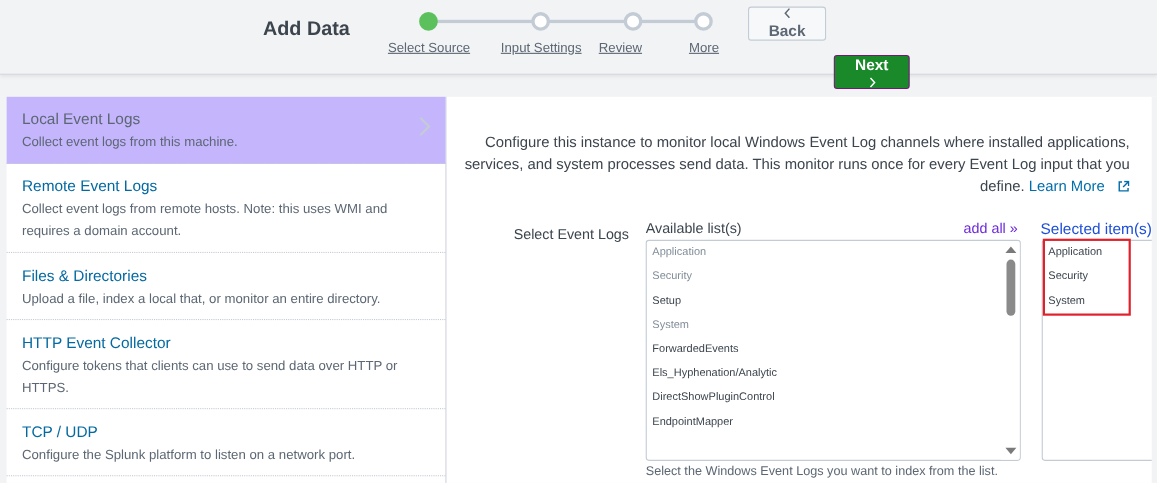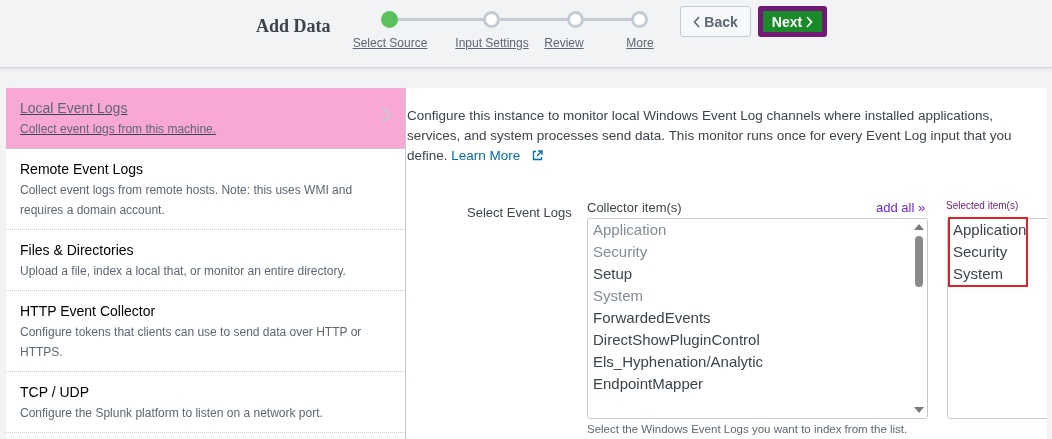--- a/index.html
+++ b/index.html
@@ -10,105 +10,105 @@
     color: #3c444d;
     position: relative;
   }
   .header {
     position: absolute; left: 0; top: 0; width: 1052px; height: 68px;
     background: #f2f3f5;
     border-bottom: 1px solid #d3d8de;
     box-shadow: 0 2px 3px rgba(0,0,0,0.06);
   }
   .page-title {
-    position: absolute; left: 256px; top: 16px;
-    font-size: 18px; font-weight: bold; color: #3c444d; font-family: Liberation Serif, serif;
+    position: absolute; left: 239px; top: 16px;
+    font-size: 18px; font-weight: bold; color: #3c444d;
   }
   .stepper { position: absolute; left: 380px; top: 10px; width: 270px; height: 50px; }
   .step-line {
     position: absolute; top: 8px; height: 3px; background: #c3cbd4;
   }
   .step-dot {
     position: absolute; top: 1px; width: 17px; height: 17px; border-radius: 50%;
     background: #fff; border: 3px solid #c3cbd4;
   }
   .step-dot.active { background: #5cc05c; border-color: #5cc05c; }
   .step-label {
     position: absolute; top: 26px; font-size: 12px; color: #5c6773;
     white-space: nowrap; transform: translateX(-50%); text-decoration: underline;
   }
   .btn {
     position: absolute; top: 6px; height: 31px; border-radius: 3px;
     font-size: 14px; font-weight: bold; display: flex; align-items: center;
-    justify-content: center; gap: 3px; cursor: pointer;
+    justify-content: center; gap: 3px; cursor: pointer; flex-direction: column;
   }
   .btn-back {
     left: 680px; width: 71px; background: #f7f8fa; border: 1px solid #c3cbd4; color: #5c6773;
   }
   .btn-next {
-    left: 758px; width: 69px; background: #1a8929; border: 5px solid #701a75; color: #fff;
+    left: 758px; width: 69px; background: #1a8929; border: 1px solid #701a75; color: #fff; margin-top: 44px;
   }
   .sidebar {
     position: absolute; left: 6px; top: 88px; width: 400px; height: 351px;
     background: #fff; border-right: 1px solid #c3cbd4;
   }
   .source-item {
     height: 61px; padding: 12px 14px 0 14px;
     border-bottom: 1px dotted #c3cbd4; position: relative; cursor: pointer;
   }
   .source-item.tall { height: 81px; }
-  .source-item.active { background: #f9a8d4; text-decoration: underline; }
-  .source-title { font-size: 14px; color: #000000; line-height: 16px; }
+  .source-item.active { background: #c4b5fd; }
+  .source-title { font-size: 14px; color: #0369a1; line-height: 16px; }
   .source-item.active .source-title { color: #5c6773; }
   .source-desc { font-size: 12px; color: #5c6773; line-height: 20px; margin-top: 3px; }
   .chevron {
     position: absolute; right: 12px; top: 18px; width: 14px; height: 14px;
   }
   .main {
     position: absolute; left: 406px; top: 88px; width: 646px; height: 351px; background: #fff;
   }
   .description {
-    position: absolute; left: 1px; top: 18px; width: 620px;
-    font-size: 13.5px; line-height: 20px; color: #3c444d;
+    position: absolute; left: 1px; top: 32px; width: 620px;
+    font-size: 13.5px; line-height: 20px; color: #3c444d; text-align: right;
   }
   .learn-more { color: #006eaa; cursor: pointer; }
   .ext-icon { display: inline-block; width: 11px; height: 11px; margin-left: 8px; vertical-align: -1px; }
   .field-label {
     position: absolute; left: 61px; top: 117px; font-size: 13px; color: #3c444d;
   }
   .avail-label {
     position: absolute; left: 181px; top: 112px; font-size: 13px; color: #3c444d;
   }
   .add-all {
     position: absolute; left: 470px; top: 112px; font-size: 13px; color: #6d28d9; cursor: pointer;
   }
   .avail-box {
     position: absolute; left: 181px; top: 130px; width: 341px; height: 201px;
     border: 1px solid #c3cbd4; border-radius: 3px; overflow: hidden; background: #fff;
   }
   .list-item {
-    height: 22px; line-height: 22px; padding-left: 5px; font-size: 15px; color: #3c444d; cursor: pointer;
+    height: 22px; line-height: 22px; padding-left: 5px; font-size: 10px; color: #3c444d; cursor: pointer;
   }
   .list-item.dim { color: #818d99; }
   .scrollbar { position: absolute; right: 0; top: 0; width: 17px; height: 100%; background: #fff; }
   .scroll-up, .scroll-down {
     position: absolute; left: 4px; width: 0; height: 0;
     border-left: 5px solid transparent; border-right: 5px solid transparent;
   }
   .scroll-up { top: 5px; border-bottom: 6px solid #7a7a7a; }
   .scroll-down { bottom: 5px; border-top: 6px solid #7a7a7a; }
   .scroll-thumb {
     position: absolute; left: 5px; top: 17px; width: 8px; height: 51px;
     background: #8a8a8a; border-radius: 4px;
   }
   .help-text {
     position: absolute; left: 181px; top: 335px; font-size: 11.5px; color: #5c6773;
   }
   .sel-label {
-    position: absolute; left: 540px; top: 112px; font-size: 10px; color: #701a75; white-space: nowrap;
+    position: absolute; left: 540px; top: 112px; font-size: 14px; color: #1d4ed8; white-space: nowrap;
   }
   .sel-box {
     position: absolute; left: 541px; top: 130px; width: 110px; height: 201px;
     border: 1px solid #c3cbd4; border-radius: 3px; background: #fff;
   }
   .sel-highlight {
     position: absolute; left: 542px; top: 129px; width: 80px; height: 70px;
     border: 2px solid #e0202a; padding-top: 0px;
   }
   .sel-highlight .list-item { padding-left: 3px; }
@@ -178,31 +178,31 @@
   <div class="description">
     <span>Configure this instance to monitor local Windows Event Log channels where installed applications, services, and system processes send data. This monitor runs once for every Event Log input that you define.</span>
     <span class="learn-more">Learn More</span>
     <svg class="ext-icon" viewBox="0 0 11 11">
         <path d="M4 1.5 H1.5 V9.5 H9.5 V7" stroke="#006eaa" stroke-width="1.3" fill="none"></path>
         <path d="M6 1 H10 V5 M10 1 L5 6" stroke="#006eaa" stroke-width="1.3" fill="none"></path>
       </svg>
   </div>
 
   <div class="field-label">Select Event Logs</div>
-  <div class="avail-label">Collector item(s)</div>
+  <div class="avail-label">Available list(s)</div>
   <div class="add-all">add all »</div>
 
   <div class="avail-box">
     <div class="list-item dim">Application</div>
     <div class="list-item dim">Security</div>
     <div class="list-item">Setup</div>
     <div class="list-item dim">System</div>
     <div class="list-item">ForwardedEvents</div>
+    <div class="list-item">Els_Hyphenation/Analytic</div>
     <div class="list-item">DirectShowPluginControl</div>
-    <div class="list-item">Els_Hyphenation/Analytic</div>
     <div class="list-item">EndpointMapper</div>
     <div class="scrollbar">
       <div class="scroll-up"></div>
       <div class="scroll-thumb"></div>
       <div class="scroll-down"></div>
     </div>
   </div>
   <div class="help-text">Select the Windows Event Logs you want to index from the list.</div>
 
   <div class="sel-label">Selected item(s)</div>

